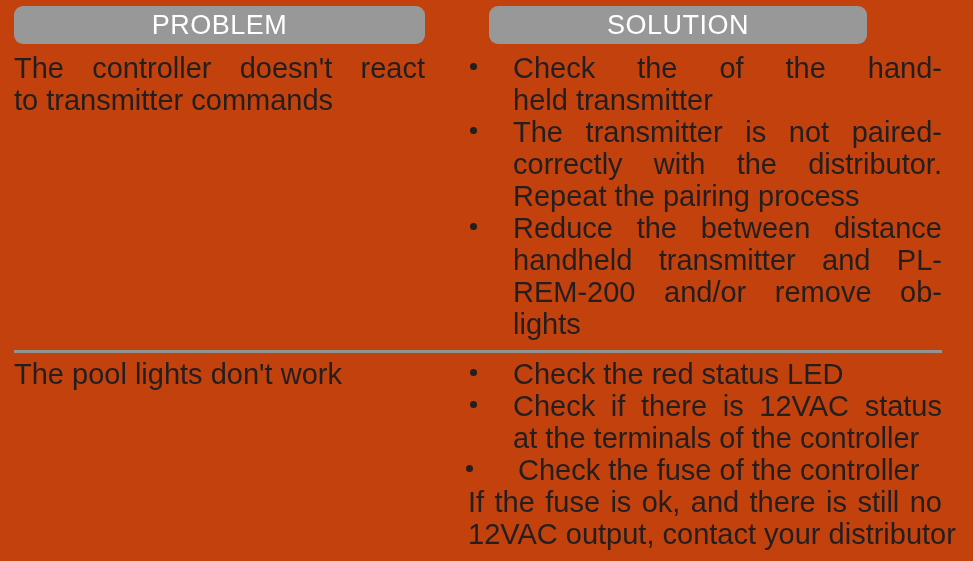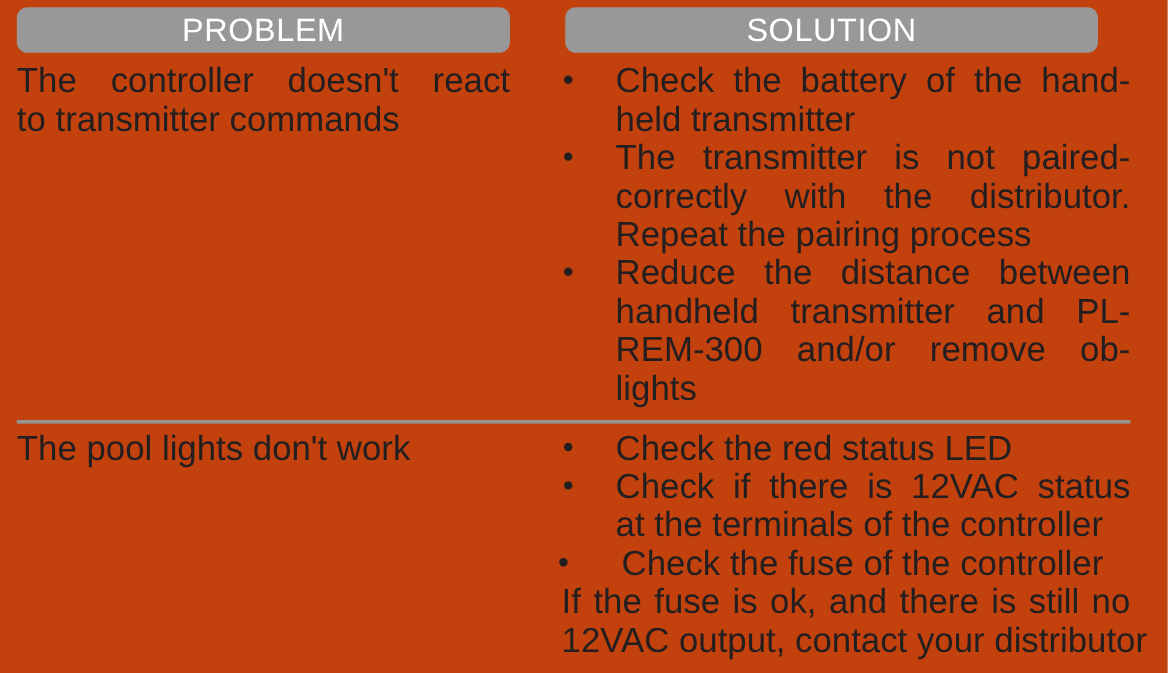--- a/index.html
+++ b/index.html
@@ -36,21 +36,21 @@
     background: #989898;
     border-radius: 9px;
     color: #ffffff;
     font-size: 27px;
     line-height: 38px;
     text-align: center;
     letter-spacing: 0.5px;
     white-space: nowrap;
   }
   .hdr-problem { left: 14px; width: 411px; }
-  .hdr-solution { left: 471px; width: 444px; }
+  .hdr-solution { left: 489px; width: 378px; }
 
   
   .col-left {
     position: absolute;
     left: 14px;
     width: 411px;
   }
   .col-right {
     position: absolute;
     left: 462px;
@@ -151,21 +151,20 @@
   </div>
 
   <div class="col-right row1-right">
     <ul class="bullets">
 
       <li class="bullet-item">
         <span class="dot"></span>
         <span class="jline just">
           <span>Check</span>
           <span>the</span>
-          <span>battery</span>
           <span>of</span>
           <span>the</span>
           <span>hand-</span>
         </span>
         <span class="jline">held transmitter</span>
       </li>
 
       <li class="bullet-item">
         <span class="dot"></span>
         <span class="jline just">
@@ -182,31 +181,31 @@
           <span>distributor.</span>
         </span>
         <span class="jline">Repeat the pairing process</span>
       </li>
 
       <li class="bullet-item">
         <span class="dot"></span>
         <span class="jline just">
           <span>Reduce</span>
           <span>the</span>
+          <span>between</span>
           <span>distance</span>
-          <span>between</span>
         </span>
         <span class="jline just">
           <span>handheld</span>
           <span>transmitter</span>
           <span>and</span>
           <span>PL-</span>
         </span>
         <span class="jline just">
-          <span>REM-300</span>
+          <span>REM-200</span>
           <span>and/or</span>
           <span>remove</span>
           <span>ob-</span>
         </span>
         <span class="jline">lights</span>
       </li>
 
     </ul>
   </div>
 

